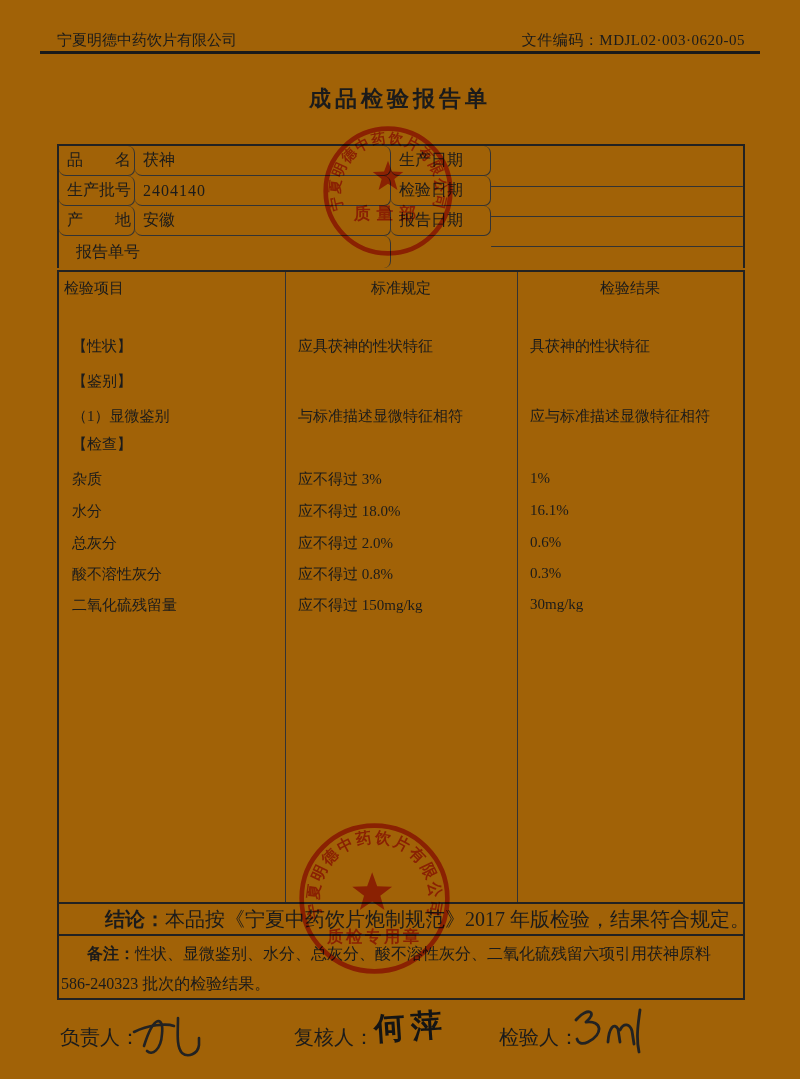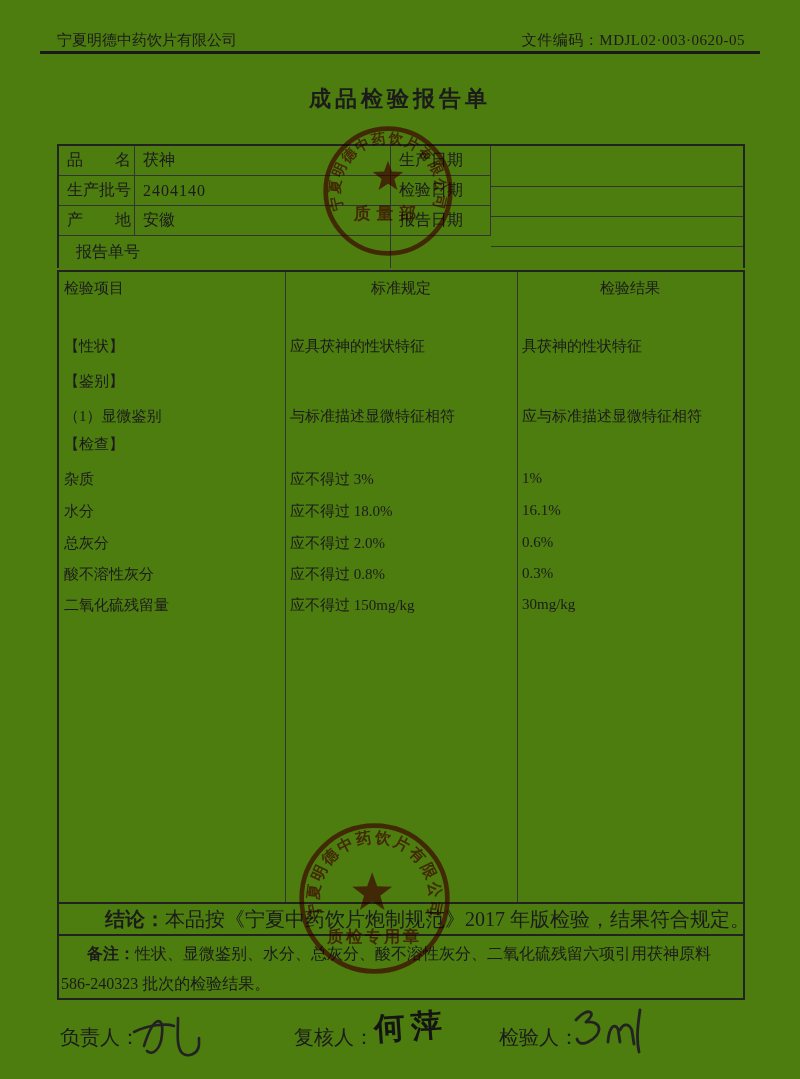--- a/index.html
+++ b/index.html
@@ -1,55 +1,55 @@
 <!DOCTYPE html>
 <html><head>
 <meta charset="utf-8">
 <style>
   * { margin:0; padding:0; box-sizing:border-box; }
   html,body { background:#e8e8e8; }
   .page {
-    position:relative; width:800px; height:1079px; background:#4d7c0f;
+    position:relative; width:800px; height:1079px; background:#a16207;
     font-family:"Liberation Serif","DejaVu Serif",serif; color:#1b1b1b;
     overflow:hidden; margin:0 auto;
   }
   
   .company-name { position:absolute; left:57px; top:31px; font-size:15px; }
   .doc-code { position:absolute; right:55px; top:31px; font-size:15px; letter-spacing:.5px; }
   .header-rule { position:absolute; left:40px; top:51px; width:720px; height:3px; background:#1a1a1a; }
   .title { position:absolute; left:0; top:84px; width:100%; text-align:center;
            font-size:22px; font-weight:bold; letter-spacing:4px; }
   
   .info-table {
     position:absolute; left:57px; top:144px; width:688px;
     border:2px solid #222; border-bottom:none;
     display:grid; grid-template-columns:76px 256px 100px auto;
     grid-template-rows:30px 30px 30px 32px; font-size:16px;
   }
   .info-table .cell { border-right:1px solid #333; border-bottom:1px solid #333;
-    display:flex; align-items:center; padding:0 5px 0 8px; white-space:nowrap; overflow:hidden; }
+    display:flex; align-items:center; padding:0 5px 0 8px; white-space:nowrap; overflow:hidden;border-radius:7px; }
   .info-table .cell.last-col { border-right:none;margin-top:40px; }
   .info-table .cell.val { letter-spacing:1px; }
   .info-table .span2 { grid-column:span 2;padding-left:17px; }
   .info-table .cell.bottom-row { border-bottom:none; }
   
   .inspection {
     position:absolute; left:57px; top:270px; width:688px; height:730px;
     border:2px solid #222; font-size:15px;
   }
   .col-divider { position:absolute; top:0; width:1px; height:630px; background:#333; }
   .divider-1 { left:226px; } .divider-2 { left:458px; }
   .insp-header { position:absolute; top:7px; left:0; width:100%;
     display:grid; grid-template-columns:226px 232px 226px; }
   .insp-header .hcell { text-align:center; }
   .insp-header .hcell.first { text-align:left; padding-left:5px; }
   .insp-header .hcell span { text-underline-offset:4px;margin-top:16px; }
   .insp-row { position:absolute; left:0; width:100%;
     display:grid; grid-template-columns:226px 232px 226px; }
-  .insp-row .icell { padding-left:5px; white-space:nowrap; overflow:hidden; }
+  .insp-row .icell { padding-left:5px; white-space:nowrap; overflow:hidden;margin-left:8px; }
   
   .conclusion-row { position:absolute; left:0; top:630px; width:100%; height:48px;
     border-top:2px solid #222; font-size:20px; line-height:30px;
     padding-left:2px; text-indent:44px; white-space:nowrap; }
   .remarks-row { position:absolute; left:0; top:662px; width:100%; height:64px;
     border-top:2px solid #222; font-size:16px; line-height:30px;
     padding:3px 6px 0 2px; text-indent:26px; }
   .bold-label { font-weight:bold; }
   
   .sig-label { position:absolute; font-size:20px; top:1024px; }

